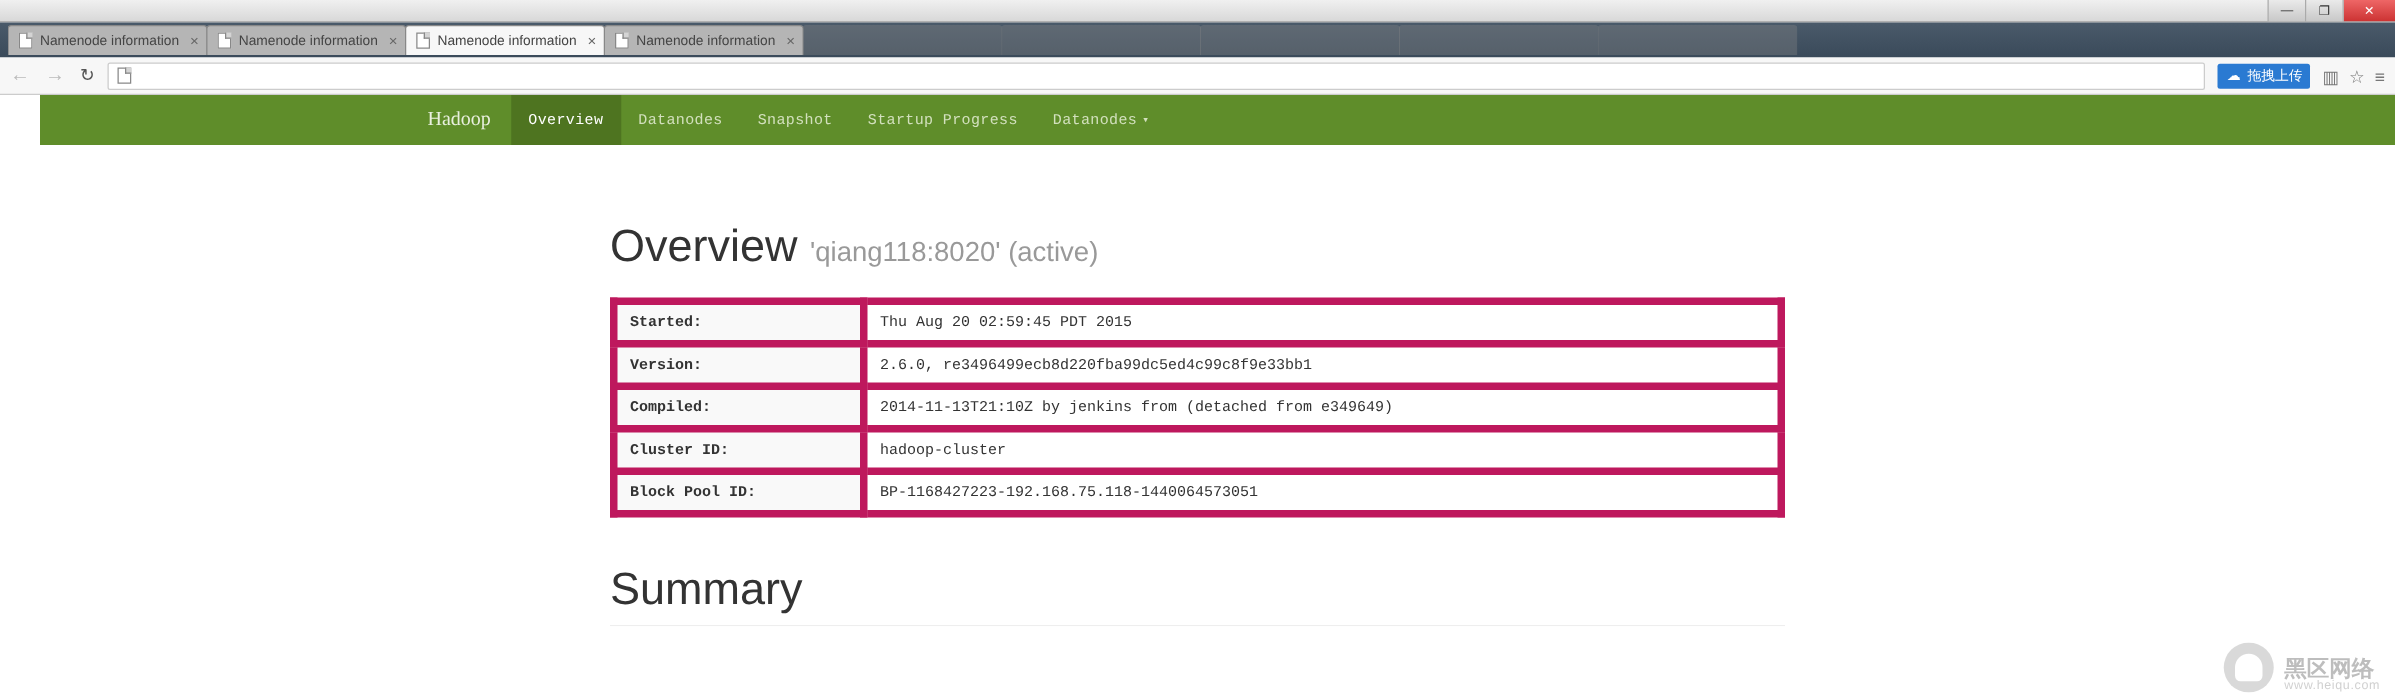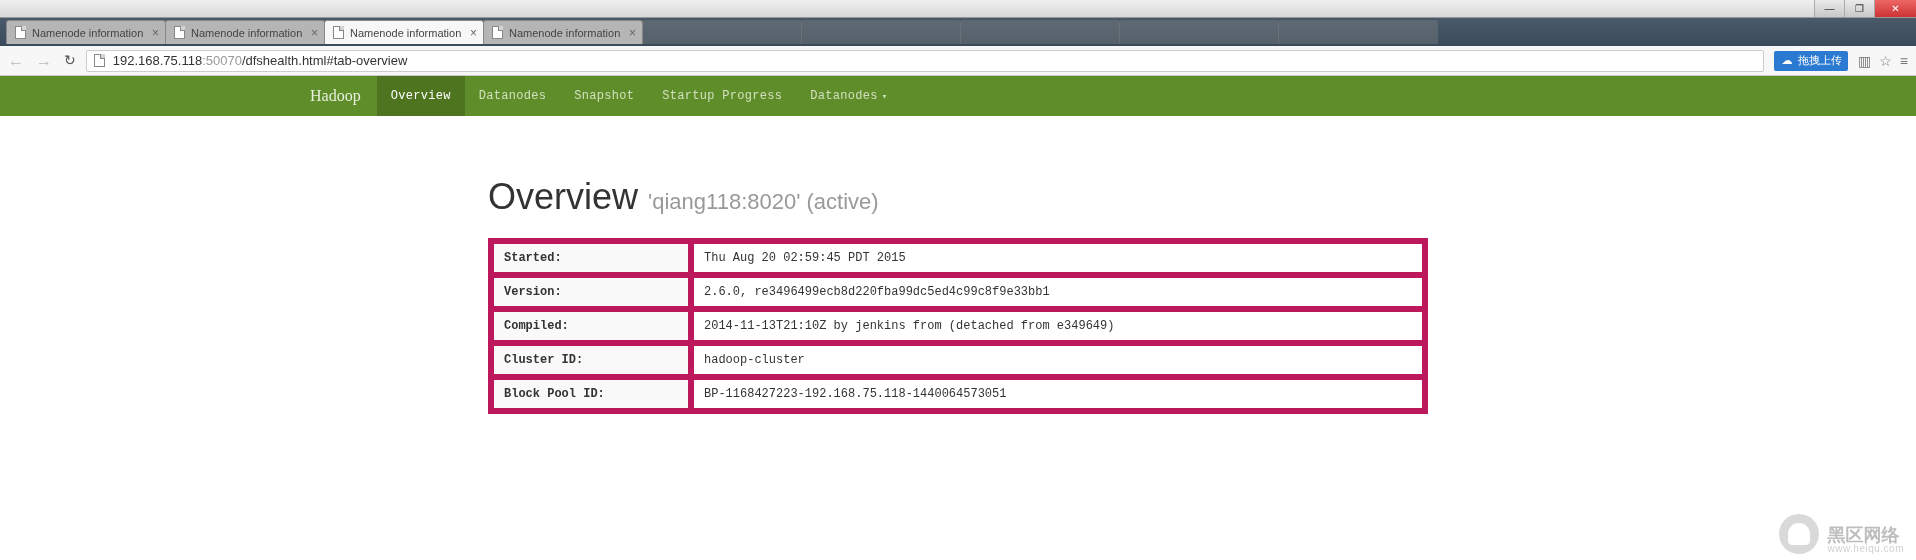--- a/index.html
+++ b/index.html
@@ -29,21 +29,21 @@
 .reload { font-size: 14px; color: #555; }
 .url-box { flex: 1; height: 22px; border: 1px solid #ccc; border-radius: 2px; background: #fff; display: flex; align-items: center; padding: 0 6px; font-size: 13px; color: #333; gap: 6px; }
 .url-host { color: #333; }
 .url-port { color: #999; }
 .url-path { color: #333; }
 .ext-btn { height: 20px; background: #2a7ad2; color: #fff; font-size: 11px; padding: 0 6px; display: flex; align-items: center; border-radius: 2px; gap: 4px; }
 .ext-ico { width: 14px; height: 14px; display: inline-flex; align-items: center; justify-content: center; }
 .right-icons { display: flex; gap: 8px; color: #777; font-size: 14px; align-items: center; }
 
 
-.hadoop-nav { height: 40px; background: #5f8d2a; display: flex; align-items: center; padding-left: 310px; }
+.hadoop-nav { height: 40px; background: #5f8d2a; display: flex; align-items: center; padding-left: 310px; margin-left: 32px; }
 .brand { color: #e8efde; font-family: Georgia, serif; font-size: 16px; margin-right: 16px; }
 .nav-item { height: 40px; padding: 0 14px; display: flex; align-items: center; color: #d2e0bd; font-size: 12px; font-family: "Courier New", monospace; letter-spacing: 0.3px; }
 .nav-item.active { background: #4e7420; color: #fff; }
 .caret-down { margin-left: 4px; font-size: 9px; }
 
 
 .container { width: 940px; margin: 0 auto; padding-top: 60px; }
 h1.page-header { font-size: 36px; font-weight: 400; color: #333; margin-bottom: 20px; }
 h1.page-header small { font-size: 22px; color: #999; font-weight: 400; }
 
@@ -119,23 +119,20 @@
 <div class="addr-bar">
   <div class="nav-arrows">
     <span class="nav-arrow disabled">←</span>
     <span class="nav-arrow disabled">→</span>
     <span class="reload">↻</span>
   </div>
   <div class="url-box">
     <span class="tab-favicon">
         <span class="page-ico"></span>
       </span>
-    <span>
-      <span class="url-host">192.168.75.118</span><span class="url-port">:50070</span><span class="url-path">/dfshealth.html#tab-overview</span>
-    </span>
   </div>
   <div class="ext-btn">
     <span class="ext-ico">☁</span>
     <span>拖拽上传</span>
   </div>
   <div class="right-icons">
     <span>▥</span>
     <span>☆</span>
     <span>≡</span>
   </div>
@@ -177,20 +174,21 @@
         <th>Cluster ID:</th>
         <td>hadoop-cluster</td>
       </tr>
       <tr>
         <th>Block Pool ID:</th>
         <td>BP-1168427223-192.168.75.118-1440064573051</td>
       </tr>
     </tbody>
   </table>
 
+  <h1 class="summary-header">Summary</h1>
 </div>
 
 <div class="watermark">
   <div class="wm-circle">
       <div class="wm-mush"></div>
     </div>
   <div class="wm-text">
     <span class="cn">黑区网络</span>
     <span class="en">www.heiqu.com</span>
   </div>

